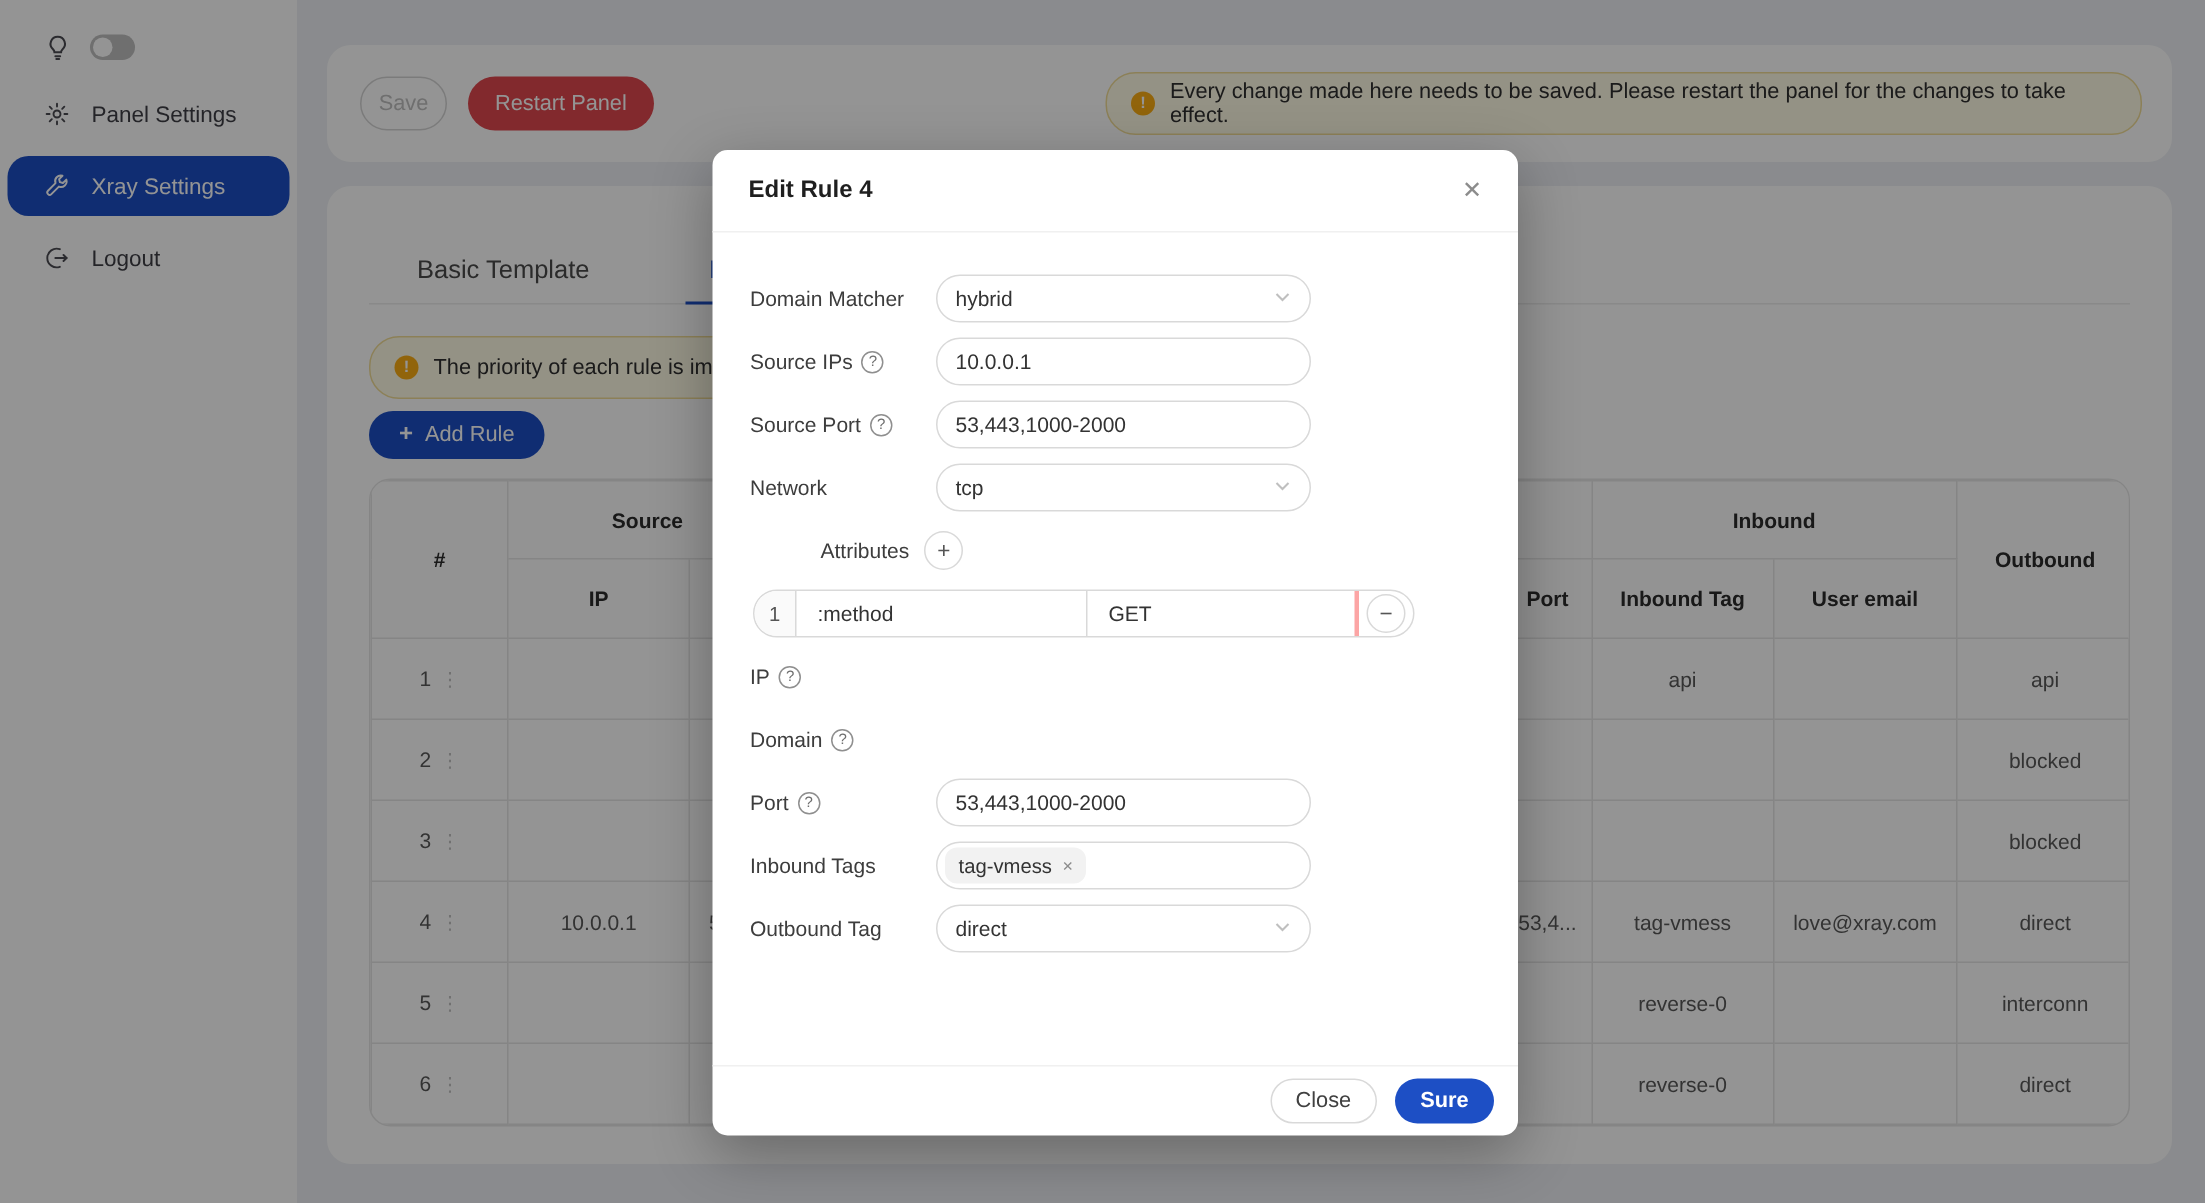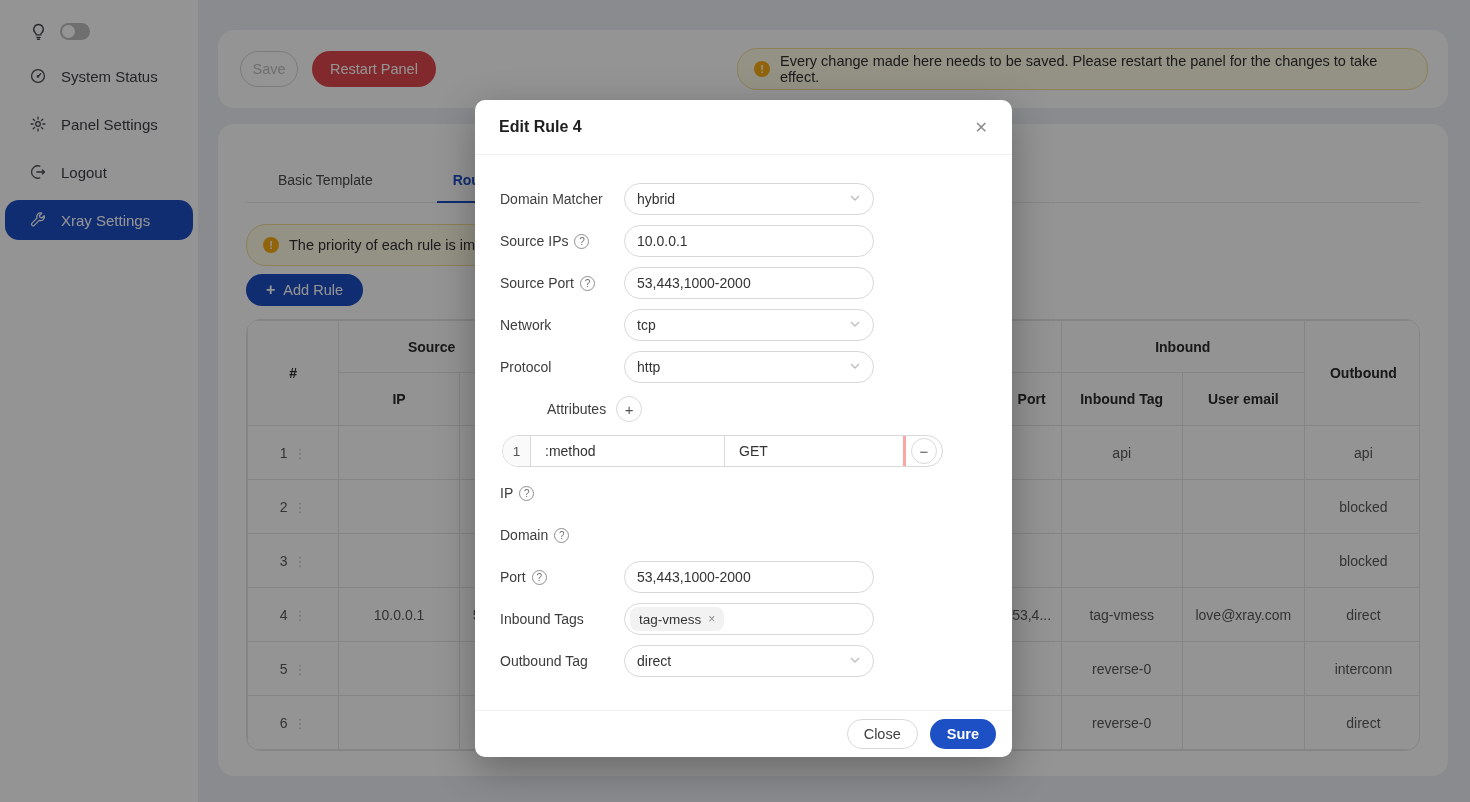--- a/index.html
+++ b/index.html
@@ -39,21 +39,21 @@
   .alert { display:flex; align-items:center; gap:10px; background:#fffbe6;
     border:1px solid #f1dd97; border-radius:20px; height:42px; padding:0 16px;
     font-size:14.5px; color:#2f2f2f; }
   .alert-top { margin-left:auto; width:691px; }
   .alert-ico { width:16px; height:16px; border-radius:50%; background:#faad14;
     color:#fff; font-size:11px; font-weight:bold; display:flex; align-items:center;
     justify-content:center; flex:0 0 16px; }
 
   .tabbar { display:flex; gap:48px; padding-left:16px; border-bottom:1px solid #ececec;
     height:46px; margin-top:33px; }
-  .tab { font-size:14px; color:#4a4a4a; display:flex; align-items:center;
+  .tab { font-size:17px; color:#4a4a4a; display:flex; align-items:center;
     padding:0 16px; cursor:pointer; position:relative; }
   .tab.active { color:#1d4fc5; font-weight:bold; }
   .tab.active::after { content:""; position:absolute; left:0; right:0; bottom:-1px;
     height:2px; background:#1d4fc5; }
 
   .alert-routing { margin-top:21px; width:560px; }
   .btn-add { background:#1d4fc5; color:#fff; gap:8px; padding:0 20px; height:32px;
     border-radius:16px; margin-top:8px; }
   .plus-glyph { font-size:16px; font-weight:bold; line-height:1; }
 
@@ -125,46 +125,38 @@
       <path d="M10 19.6h4"></path>
         <path d="M10.8 21.8h2.4"></path>
     </svg>
     <div class="switch">
         <div class="knob"></div>
       </div>
   </div>
   <div class="nav">
     <div class="nav-item">
       <svg viewBox="0 0 24 24" fill="none" stroke-width="1.7" stroke-linecap="round">
-        <circle cx="12" cy="12" r="8.6"></circle>
-          <path d="M12 12.5l3.6-3.6"></path>
-          <circle cx="12" cy="12.5" r="1"></circle>
-      </svg>
-      <span>System Status</span>
-    </div>
-    <div class="nav-item">
-      <svg viewBox="0 0 24 24" fill="none" stroke-width="1.7" stroke-linecap="round">
         <circle cx="12" cy="12" r="3.1"></circle>
         <path d="M12 2.8v2.6M12 18.6v2.6M2.8 12h2.6M18.6 12h2.6M5.5 5.5l1.9 1.9M16.6 16.6l1.9 1.9M18.5 5.5l-1.9 1.9M7.4 16.6l-1.9 1.9"></path>
       </svg>
       <span>Panel Settings</span>
+    </div>
+    <div class="nav-item active">
+      <svg viewBox="0 0 24 24" fill="none" stroke-width="1.7" stroke-linecap="round" stroke-linejoin="round">
+        <path d="M20.3 6.3a5 5 0 0 1-6.6 6.2L7 19.2a2.1 2.1 0 0 1-3-3l6.7-6.7a5 5 0 0 1 6.2-6.6l-3 3 .7 2.7 2.7.7 3-3z"></path>
+      </svg>
+      <span>Xray Settings</span>
     </div>
     <div class="nav-item">
       <svg viewBox="0 0 24 24" fill="none" stroke-width="1.7" stroke-linecap="round" stroke-linejoin="round">
         <path d="M14.5 4.2a8.3 8.3 0 1 0 0 15.6"></path>
           <path d="M10.5 12h10"></path>
           <path d="M17.8 9.3l2.7 2.7-2.7 2.7"></path>
       </svg>
       <span>Logout</span>
-    </div>
-    <div class="nav-item active">
-      <svg viewBox="0 0 24 24" fill="none" stroke-width="1.7" stroke-linecap="round" stroke-linejoin="round">
-        <path d="M20.3 6.3a5 5 0 0 1-6.6 6.2L7 19.2a2.1 2.1 0 0 1-3-3l6.7-6.7a5 5 0 0 1 6.2-6.6l-3 3 .7 2.7 2.7.7 3-3z"></path>
-      </svg>
-      <span>Xray Settings</span>
     </div>
   </div>
 </div>
 
 <div class="content">
 
   <div class="card top">
     <button class="btn btn-save">Save</button>
     <button class="btn btn-restart">Restart Panel</button>
     <div class="alert alert-top">
@@ -336,29 +328,20 @@
     <div class="frow">
       <span class="flabel">Network</span>
       <div class="pill">
         <span class="val">tcp</span>
         <span class="chev"><svg viewBox="0 0 12 12" fill="none" stroke-width="1.4">
               <path d="M2 4l4 4 4-4"></path>
             </svg></span>
       </div>
     </div>
 
-    <div class="frow">
-      <span class="flabel">Protocol</span>
-      <div class="pill">
-        <span class="val">http</span>
-        <span class="chev"><svg viewBox="0 0 12 12" fill="none" stroke-width="1.4">
-              <path d="M2 4l4 4 4-4"></path>
-            </svg></span>
-      </div>
-    </div>
 
     <div class="frow">
       <span class="flabel" style="width:auto;flex:0 0 auto;margin-right:10px;margin-left:47px;">Attributes</span>
       <button class="circle-btn">+</button>
     </div>
 
     <div class="frow">
       <div class="attr-group">
         <span class="attr-idx">1</span>
         <div class="attr-in">

